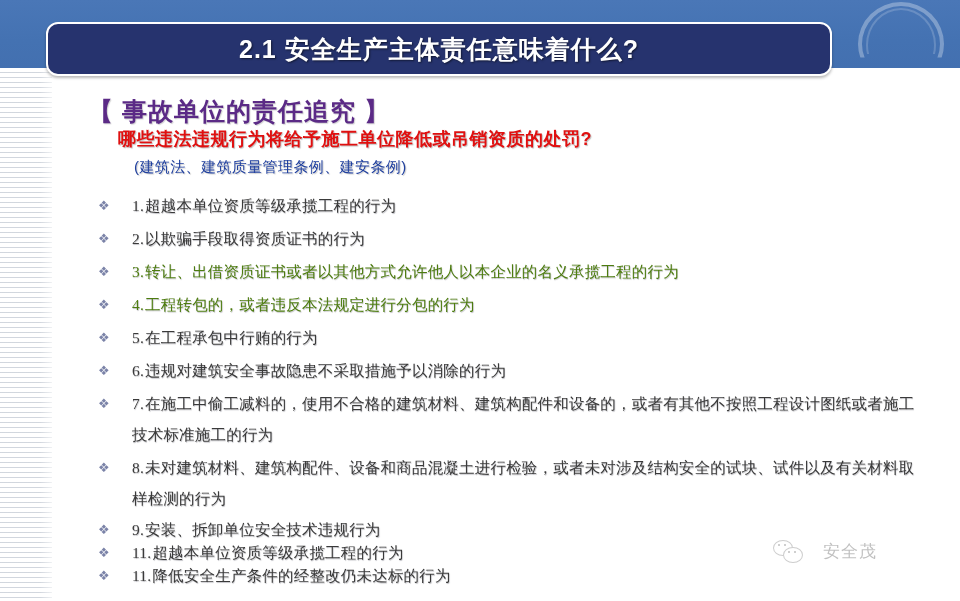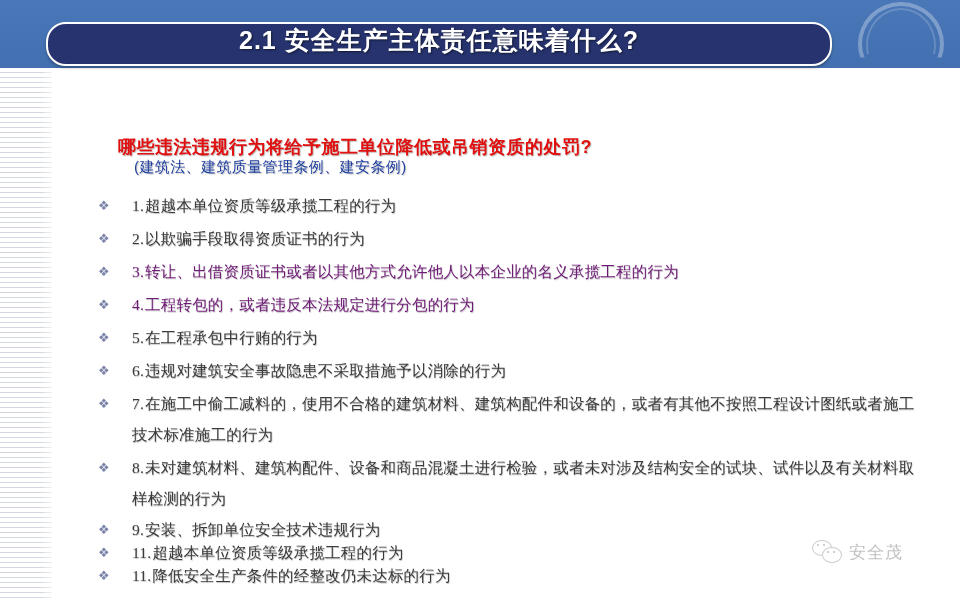--- a/index.html
+++ b/index.html
@@ -56,48 +56,48 @@
     );
     opacity:.85;
   }
   .stripes-fade{
     position:absolute;left:40px;top:68px;width:22px;height:533px;
     background:linear-gradient(90deg,rgba(255,255,255,0) 0%,#ffffff 85%);
   }
 
   
   .title-bar{
-    position:absolute;left:46px;top:22px;width:786px;height:44px;
+    position:absolute;left:46px;top:22px;width:786px;height:54px;
     background:#26336e;
     border:2px solid #ffffff;
-    border-radius:20px;
+    border-radius:12px;
     box-sizing:border-box;
     box-shadow:0 2px 3px rgba(0,0,0,.28);
-    display:flex;align-items:flex-start;justify-content:center;
+    display:flex;align-items:center;justify-content:center;
   }
   .title-text{
     color:#ffffff;
     font-size:25px;
     font-weight:bold;
     letter-spacing:1px;
     text-shadow:1px 1px 2px rgba(0,0,0,.55);
     white-space:nowrap;
   }
 
   
   .h-purple{
     position:absolute;left:88px;top:95px;
     color:#5b2a86;
     font-size:25px;font-weight:bold;
     letter-spacing:1px;
     text-shadow:1px 1px 1px rgba(0,0,0,.18);
     white-space:nowrap;
   }
   .h-red{
-    position:absolute;left:118px;top:135px;
+    position:absolute;left:118px;top:127px;
     color:#e01010;
     font-size:18px;font-weight:bold;
     letter-spacing:.5px;
     text-shadow:1px 1px 1px rgba(0,0,0,.25);
     white-space:nowrap;
   }
   .h-blue{
     position:absolute;left:134px;top:158px;
     color:#1f3f9e;
     font-size:15px;font-weight:normal;
@@ -132,32 +132,32 @@
     font-family:"Liberation Serif","DejaVu Serif",serif;
     letter-spacing:.2px;
     text-shadow:0.6px 0.6px 0.8px rgba(120,120,130,.45);
   }
   .li-body .num{ margin-right:1px; }
   .li-body .txt{ }
   .u .txt{
     text-decoration-thickness:1px;
     text-underline-offset:3px;
   }
-  .red .li-body{ color:#701a75; }
+  .red .li-body{ color:#4d7c0f; }
   .red .li-body .txt{ text-decoration-color:#c0392b; }
 
   
   .tight{ margin-bottom:-4px; }
   .tight .bullet{ line-height:27px; }
   .tight .li-body{ line-height:27px; }
 
   
   .watermark{
-    position:absolute;left:812px;top:540px;
-    display:flex;align-items:center;gap:7px;
+    position:absolute;left:773px;top:540px;
+    display:flex;gap:20px;
     opacity:.62;
   }
   .wm-text{
     font-size:17px;
     color:#9a9a9a;
     font-family:"Liberation Serif","DejaVu Serif",serif;
     letter-spacing:1px;
   }
   .wm-icon{ width:30px;height:24px;position:relative;}
   .wm-icon .b1,.wm-icon .b2{
@@ -178,20 +178,21 @@
     <div class="arc2"></div>
   </div>
 
   <div class="stripes"></div>
   <div class="stripes-fade"></div>
 
   <div class="title-bar">
     <span class="title-text">2.1  安全生产主体责任意味着什么?</span>
   </div>
 
+  <div class="h-purple">【 事故单位的责任追究 】</div>
   <div class="h-red">哪些违法违规行为将给予施工单位降低或吊销资质的处罚?</div>
   <div class="h-blue">(建筑法、建筑质量管理条例、建安条例)</div>
 
   <div class="list" id="list">
       <div class="li u">
         <span class="bullet">❖</span>
         <span class="li-body"><span class="num">1.</span><span class="txt">超越本单位资质等级承揽工程的行为</span></span>
       </div>
       <div class="li u">
         <span class="bullet">❖</span>

